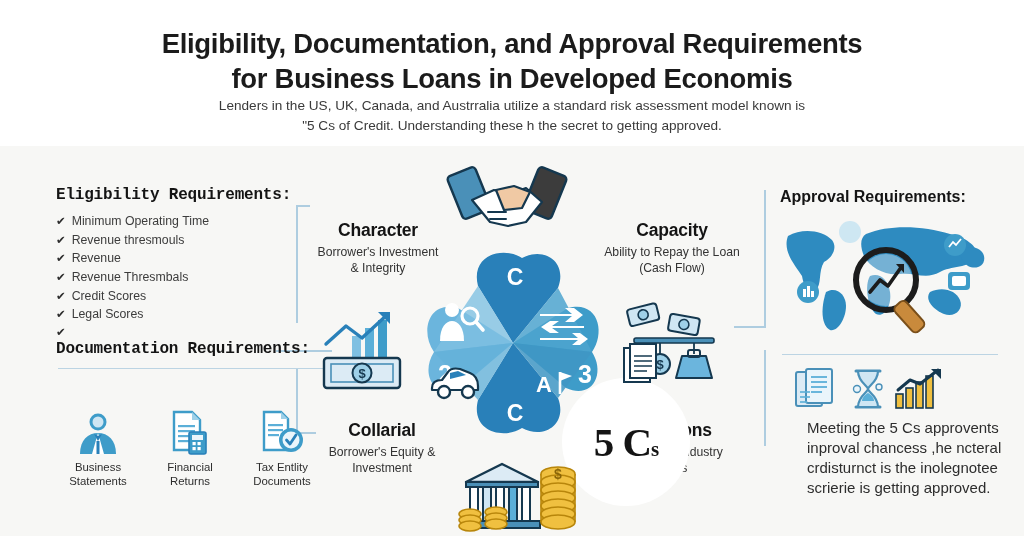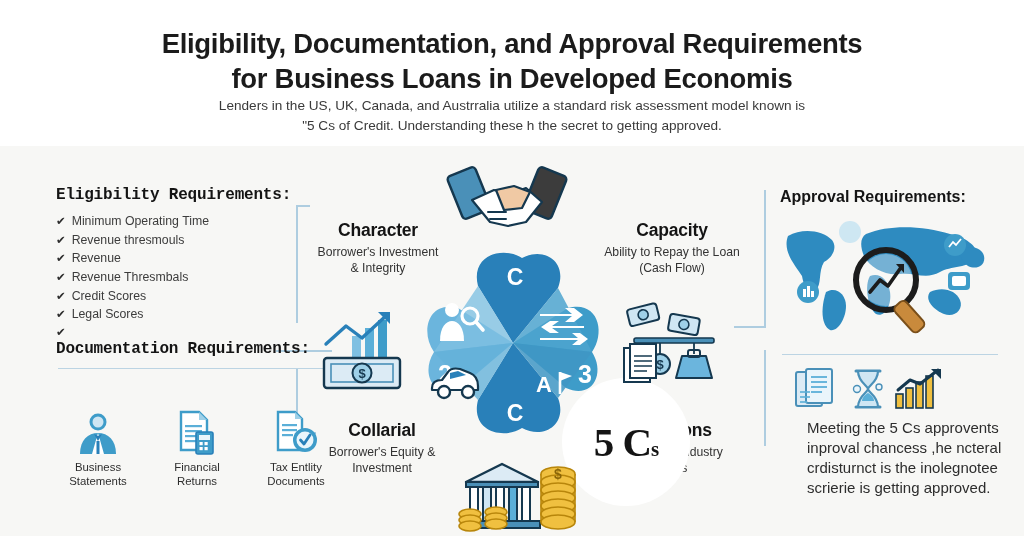--- a/index.html
+++ b/index.html
@@ -54,21 +54,21 @@
   .chk { color: #2b2b2b; font-size: 11.5px; }
   #doc-heading { position: absolute; left: 0; top: 154px; }
   .hr-line {
     position: absolute; height: 1px; background: #bcd4e3;
   }
   #doc-rule { left: 2px; top: 182px; width: 272px; }
   #doumoval-heading { position: absolute; left: 0; top: 194px; }
 
   #doc-icons {
     position: absolute; left: 4px; top: 222px;
-    display: flex; gap: 23px;
+    display: flex; gap: 16px;
   }
   .doc-item { width: 76px; display: flex; flex-direction: column; align-items: center; }
   .doc-art { height: 48px; display: flex; align-items: flex-end; }
   .doc-label {
     margin-top: 4px; font-size: 11.4px; color: #2e2e2e;
     text-align: center; line-height: 1.25;
   }
 
   
   .conn { position: absolute; background: #aecde0; }

